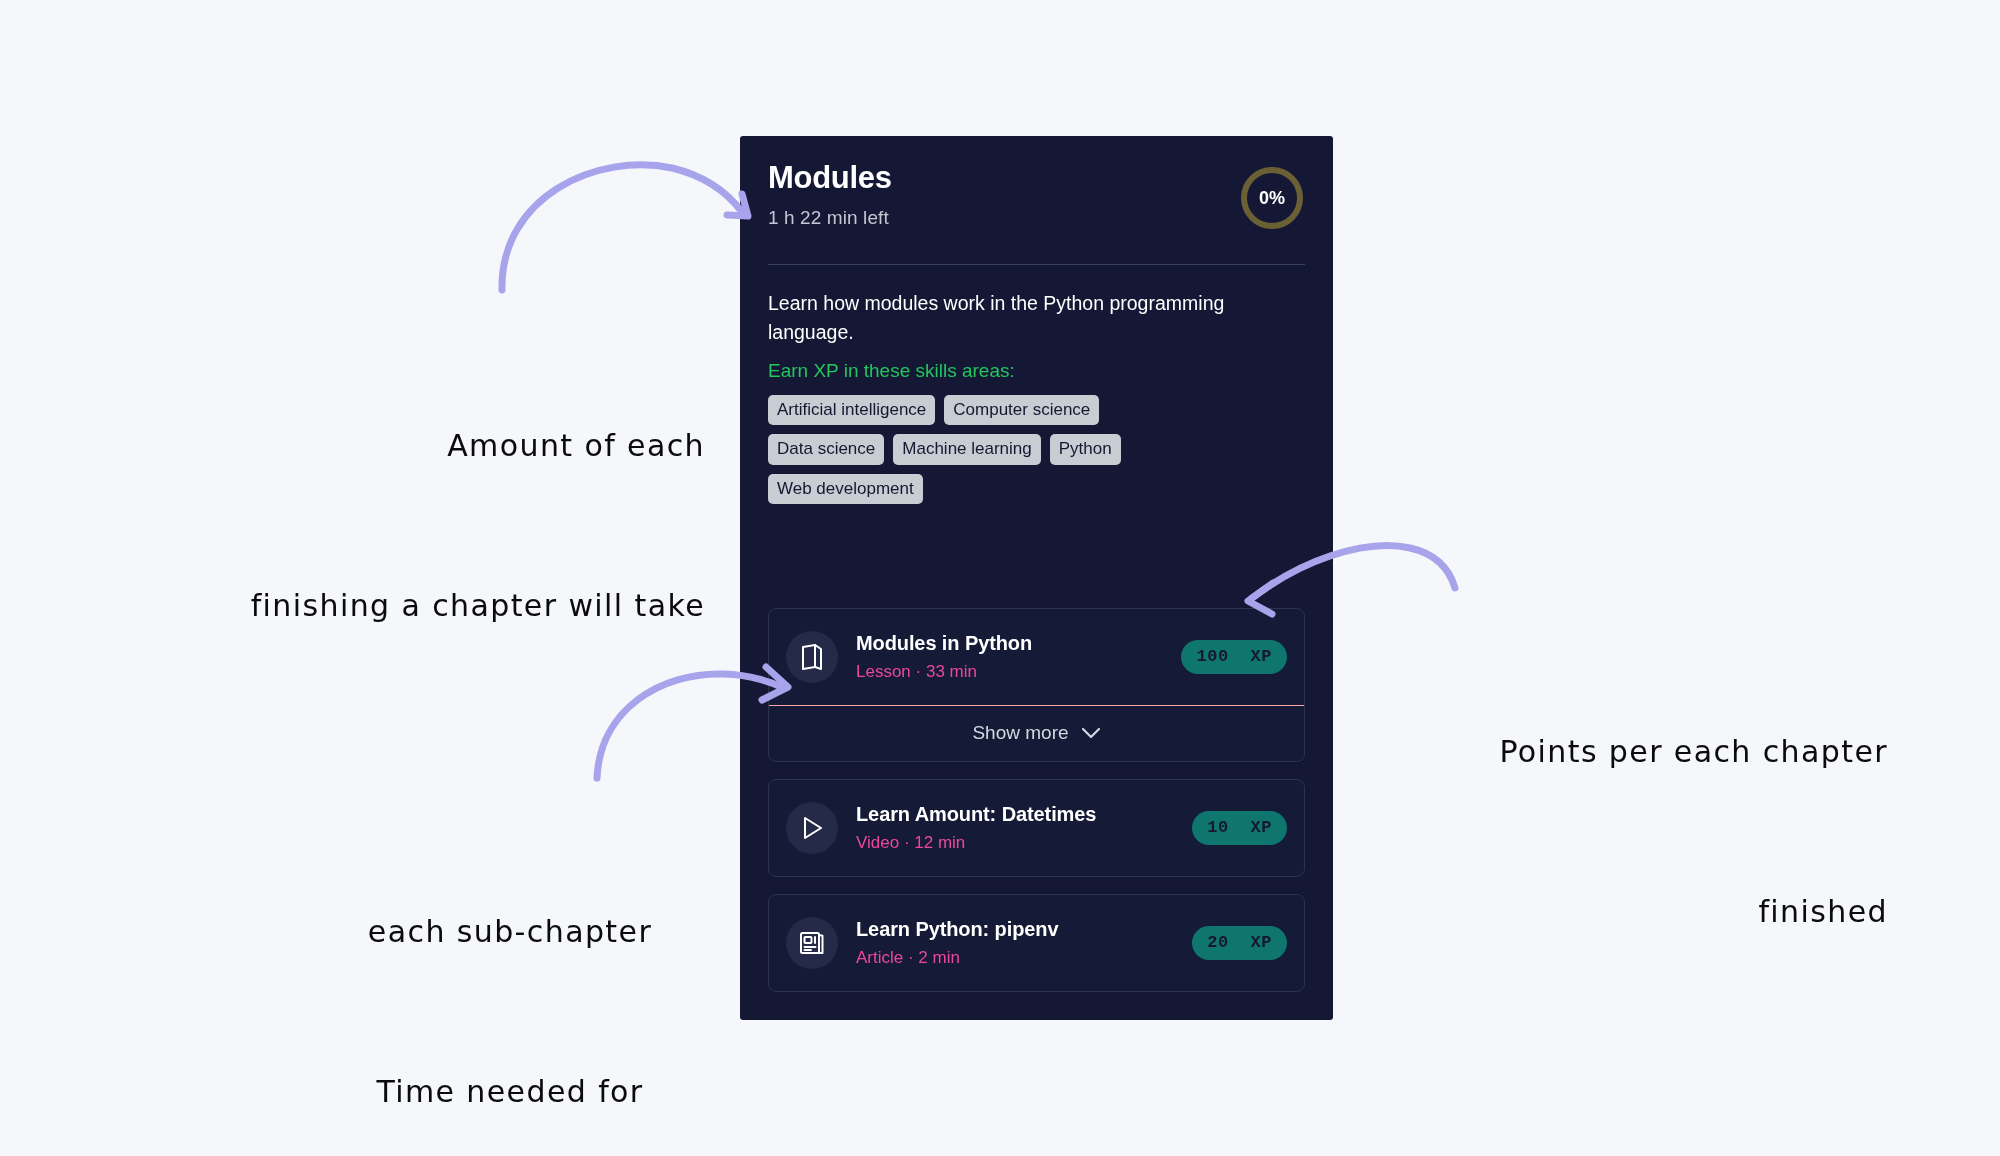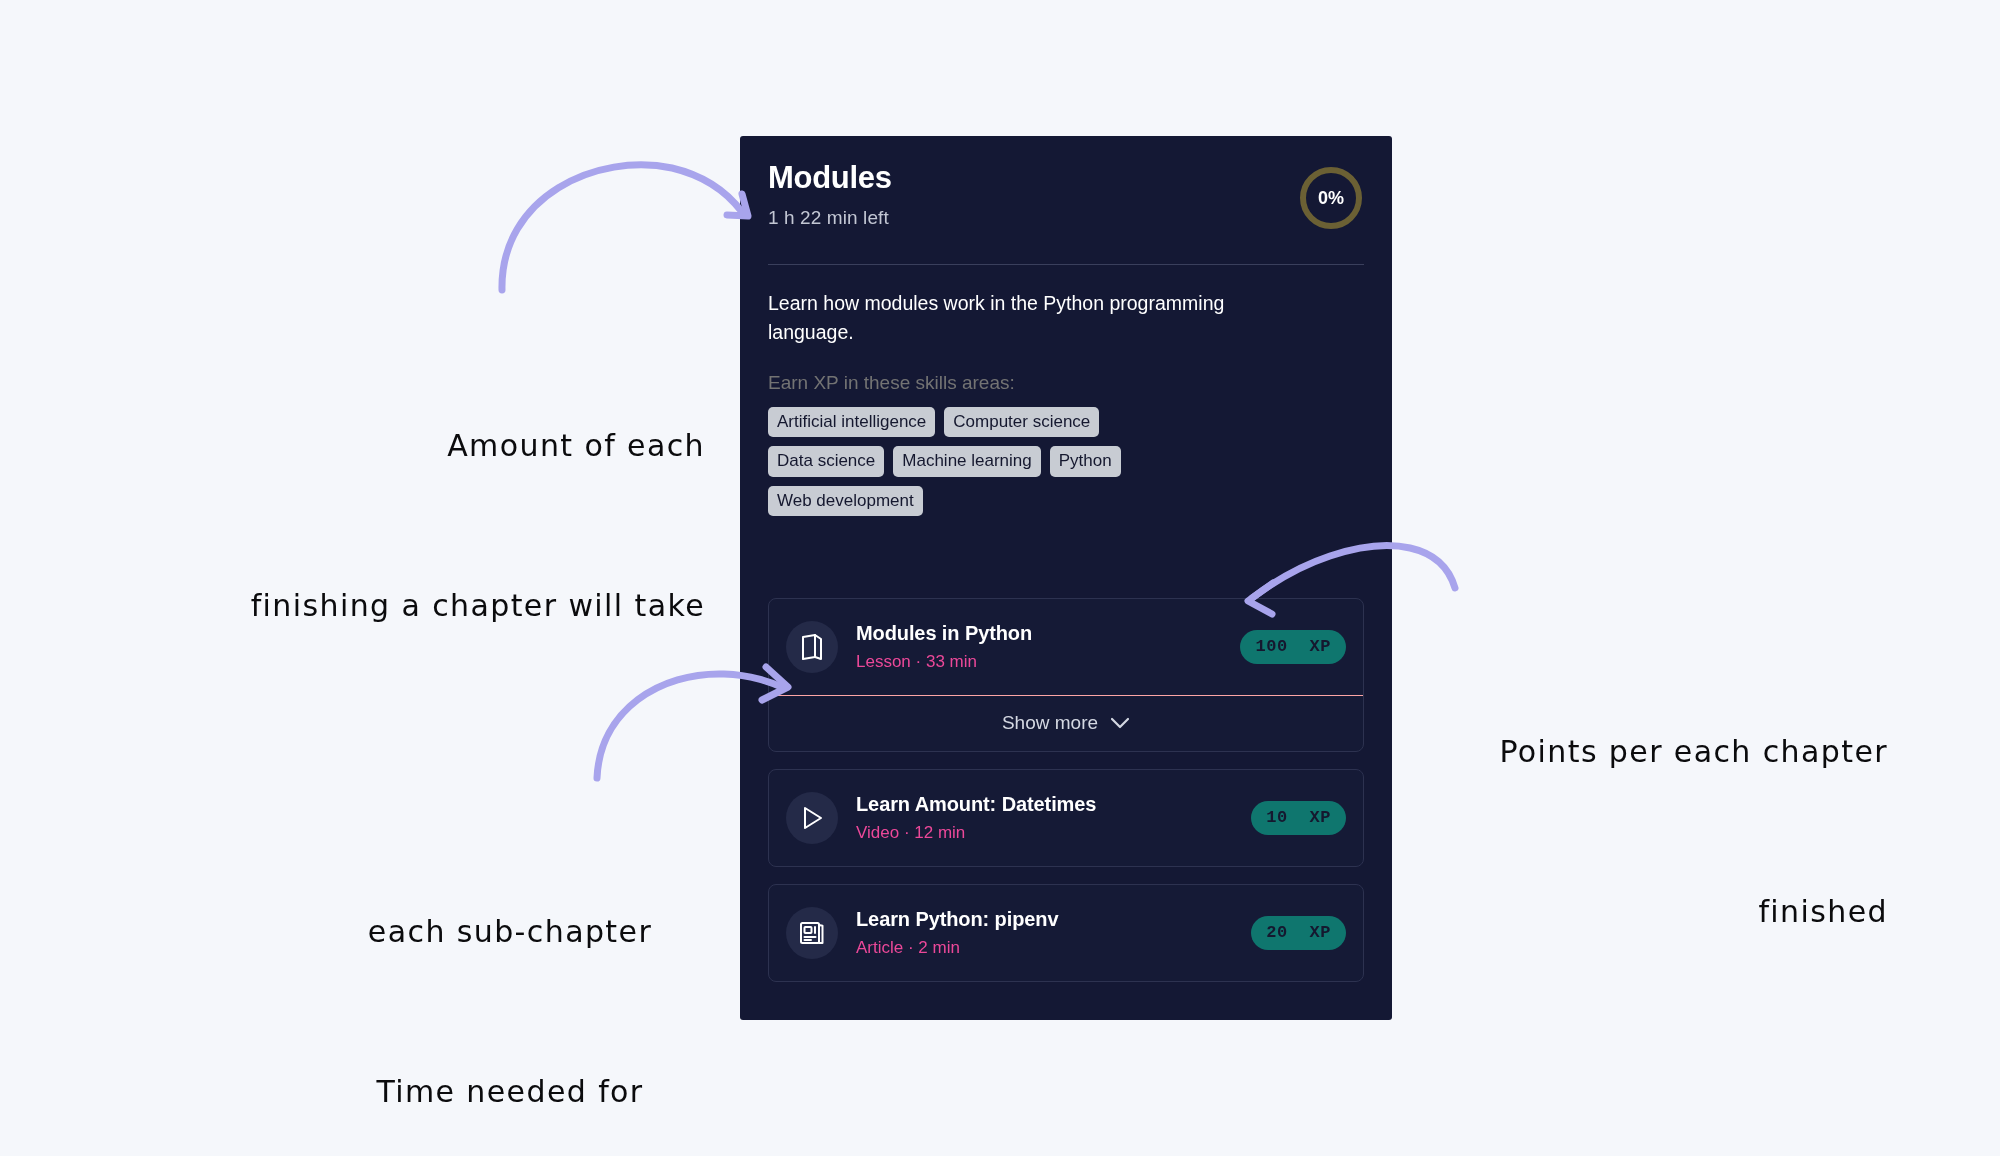--- a/index.html
+++ b/index.html
@@ -47,21 +47,21 @@
 
   #note-time      { left: 160px; top: 312px; text-align: right; width: 545px; }
   #note-subchap   { left: 300px; top: 798px; text-align: center; width: 420px; }
   #note-points    { left: 1368px; top: 618px; text-align: right;  width: 520px; }
 
   
   #module-panel {
     position: absolute;
     left: 740px;
     top: 136px;
-    width: 652px;
+    width: 593px;
     height: 884px;
     background: #141834;
     border-radius: 3px;
     overflow: hidden;
     z-index: 2;
     color: #ffffff;
   }
 
   
   .panel-header {
@@ -113,23 +113,23 @@
   .panel-body {
     padding: 24px 28px 0 28px;
   }
   .panel-desc {
     font-size: 19.5px;
     line-height: 1.5;
     color: #ffffff;
     max-width: 460px;
   }
   .panel-skills-label {
-    margin-top: 24px;
+    margin-top: 12px;
     font-size: 19px;
-    color: #737373;
+    color: #22c55e;
   }
   .skill-tags {
     margin-top: 13px;
     display: flex;
     flex-wrap: wrap;
     gap: 9px 9px;
     max-width: 410px;
   }
   .skill-tag {
     background: #c8ccd3;
@@ -137,21 +137,21 @@
     border-radius: 5px;
     font-size: 17px;
     padding: 5px 9px 6px 9px;
     white-space: nowrap;
     line-height: 1.15;
   }
 
   
   .lessons {
     padding: 16px 28px;
-    margin-top: 66px;
+    margin-top: 88px;
   }
   .lesson-card {
     border: 1px solid #2d3250;
     border-radius: 8px;
     background: #151a36;
     margin-bottom: 17px;
     overflow: hidden;
   }
   .lesson-main {
     display: flex;

